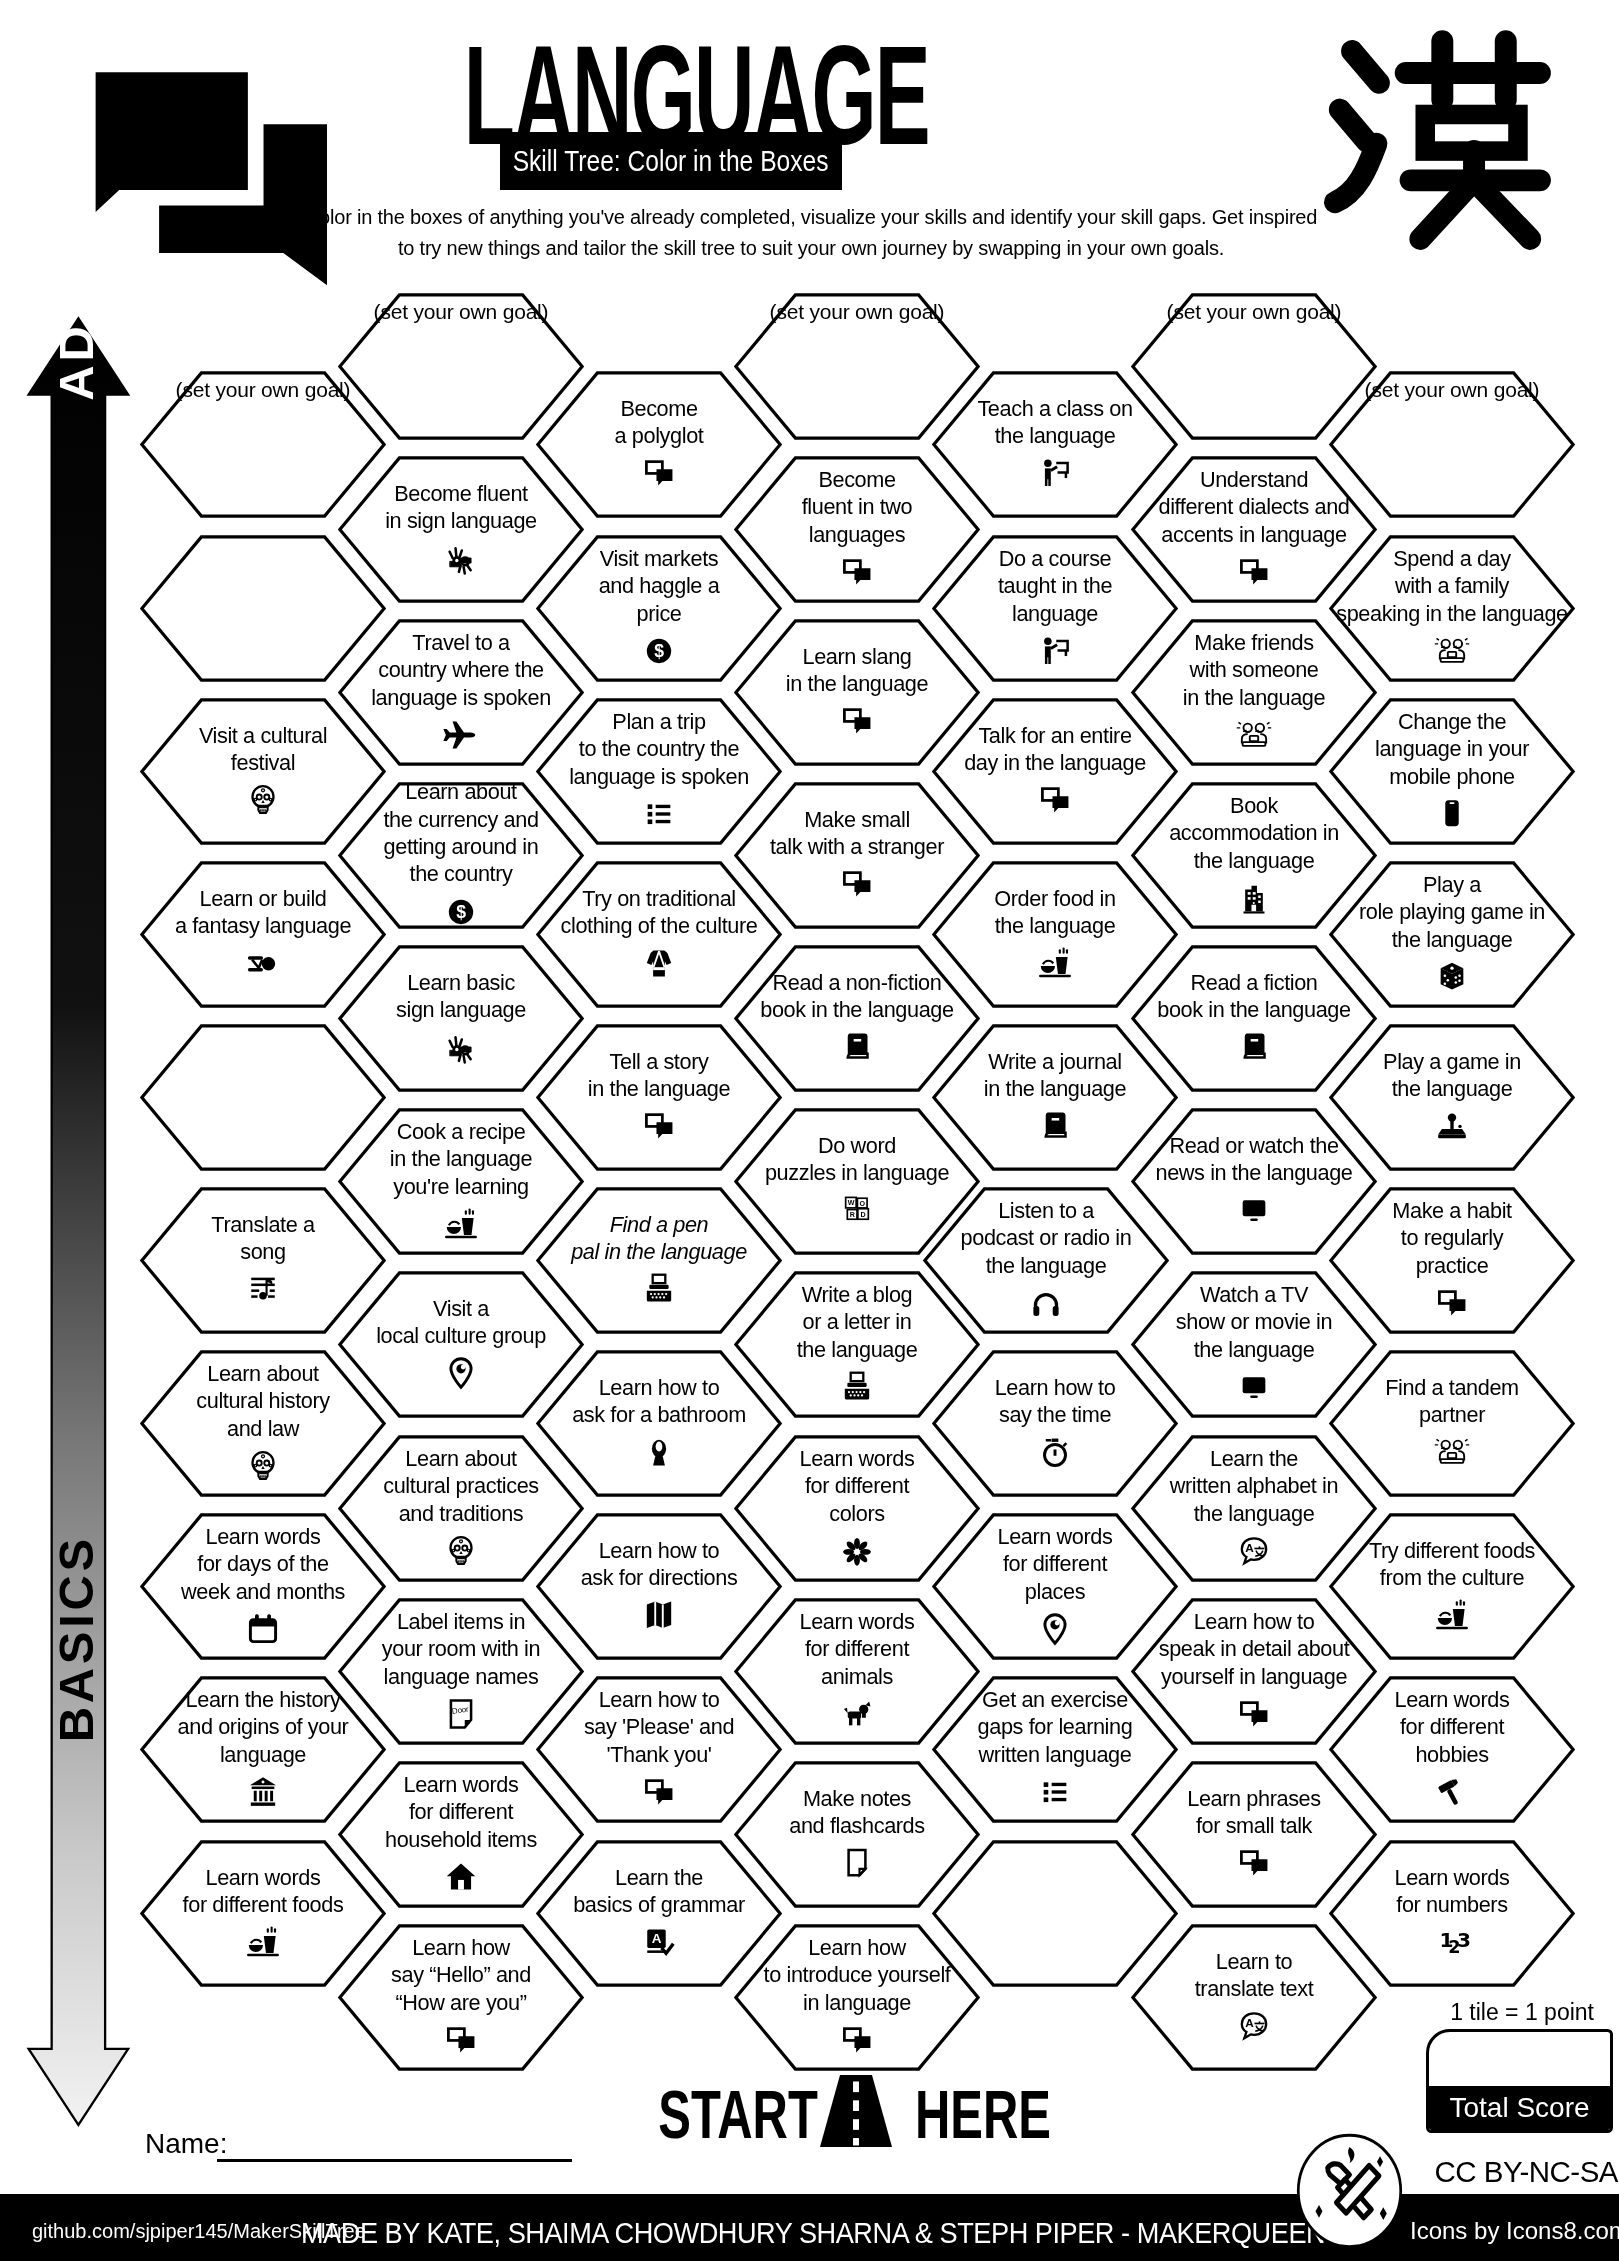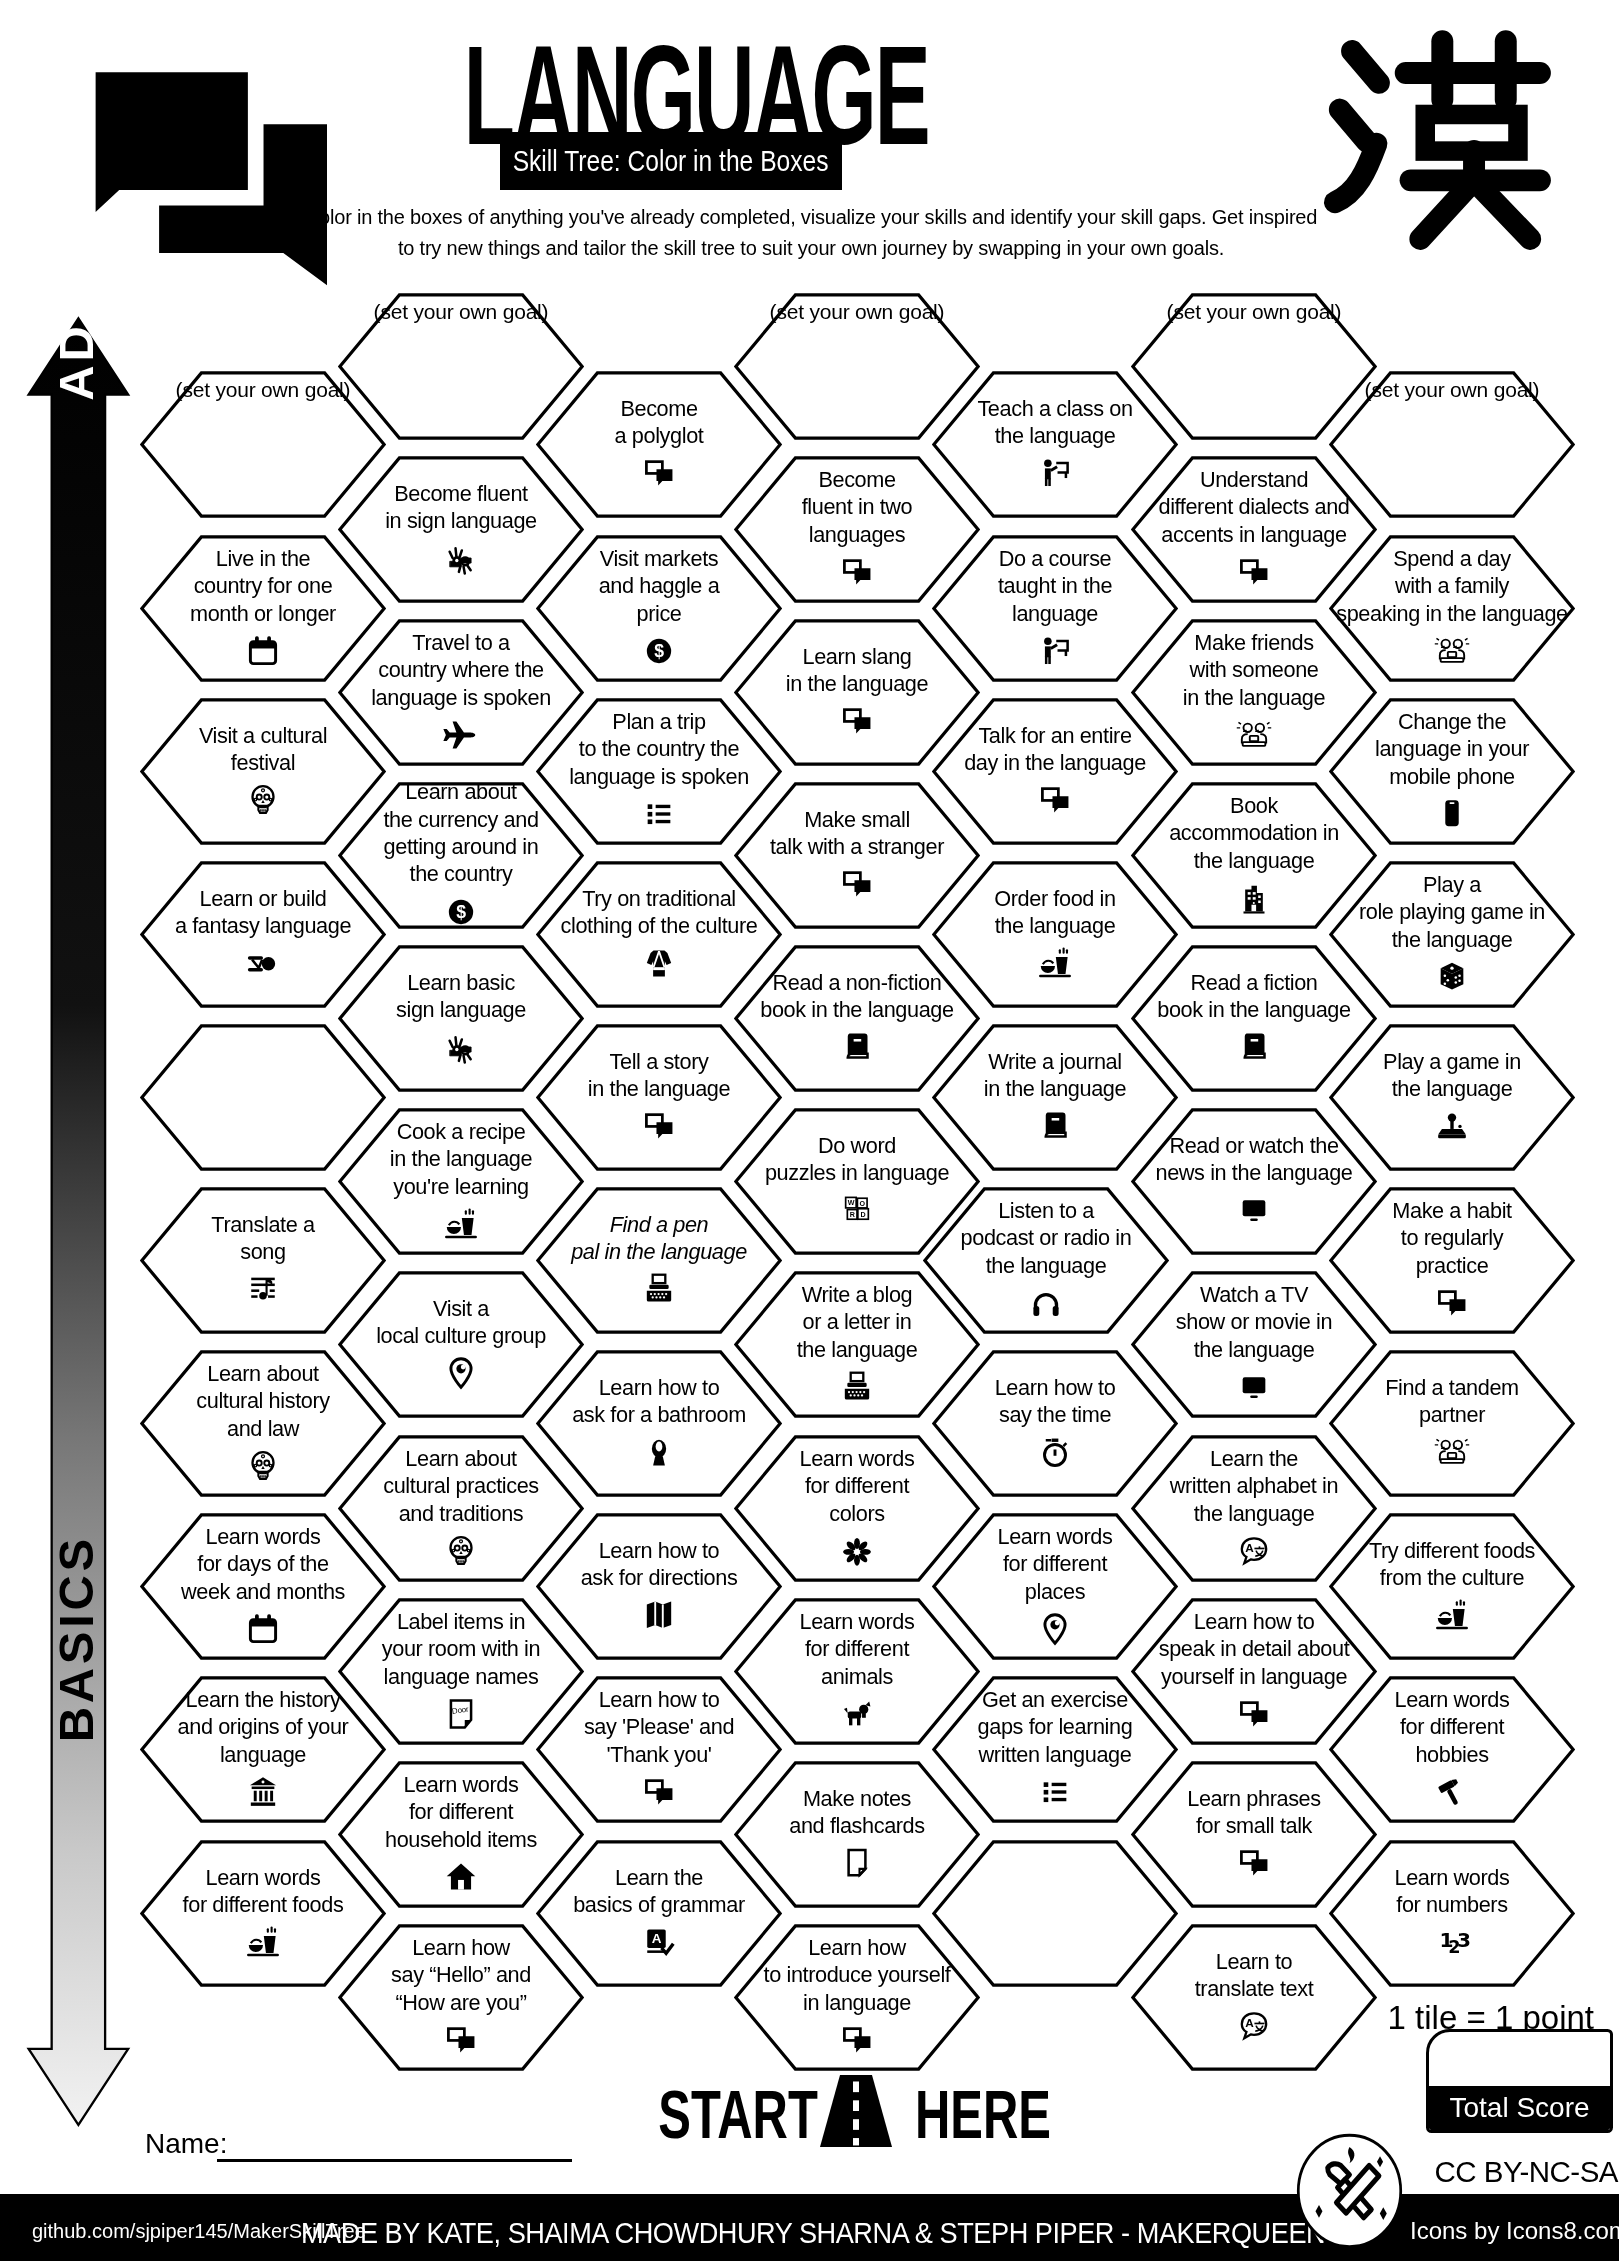--- a/index.html
+++ b/index.html
@@ -54,21 +54,21 @@
     transform:scaleX(0.72);white-space:nowrap;
   }
   #start-label{left:604px;transform-origin:right center;width:194px;text-align:right;}
   #here-label{left:915px;transform-origin:left center;}
   #road-icon{position:absolute;left:806px;top:2070px;width:100px;height:82px;}
   #name-row{position:absolute;left:145px;top:2128px;font-size:28px;}
   #name-line{
     position:absolute;left:217px;top:2159px;width:355px;height:0;
     border-bottom:3.2px solid #000;
   }
-  #tile-note{position:absolute;left:1382px;top:1999px;width:212px;text-align:right;font-size:33px;}
+  #tile-note{position:absolute;left:1382px;top:1999px;width:212px;text-align:right;font-size:23px;}
   #total-score-box{
     position:absolute;left:1426px;top:2029px;width:187px;height:104px;
     border:3.2px solid #000;border-radius:24px 5.5px 5.5px 5.5px;overflow:hidden;background:#fff;
     box-sizing:border-box;
   }
   #total-score-band{
     position:absolute;left:0;right:0;bottom:0;height:44px;background:#000;color:#fff;
     display:flex;align-items:center;justify-content:center;font-size:28px;
   }
   #cc-license{position:absolute;left:1401px;top:2155px;width:217px;text-align:right;font-size:29.5px;letter-spacing:-0.5px;}
@@ -141,35 +141,20 @@
     <div class="hex" style="left: 140px; top: 371px;">
       <svg class="hex-shape" viewBox="0 0 533 318">
         <polygon points="133,4 400,4 529,159 400,314 133,314 4,159" fill="#fff" stroke="#000" stroke-width="7"></polygon>
       </svg>
       <div class="hex-goal-label">(set your own goal)</div>
     </div>
     <div class="hex" style="left: 140px; top: 535px;">
       <svg class="hex-shape" viewBox="0 0 533 318">
         <polygon points="133,4 400,4 529,159 400,314 133,314 4,159" fill="#fff" stroke="#000" stroke-width="7"></polygon>
       </svg>
-      <div class="hex-content">
-        <div>
-          <div class="hex-label">Live in the</div>
-          <div class="hex-label">country for one</div>
-          <div class="hex-label">month or longer</div>
-        </div>
-        <div class="hex-icon">
-          <svg viewBox="0 0 100 100">
-            <rect x="20" y="28" width="60" height="52" rx="7" fill="none" stroke="#000" stroke-width="7"></rect>
-            <path d="M20 30h60v14H20z" fill="#000"></path>
-            <rect x="31" y="15" width="9" height="17" rx="4" fill="#000"></rect>
-            <rect x="60" y="15" width="9" height="17" rx="4" fill="#000"></rect>
-          </svg>
-        </div>
-      </div>
     </div>
     <div class="hex" style="left: 140px; top: 698px;">
       <svg class="hex-shape" viewBox="0 0 533 318">
         <polygon points="133,4 400,4 529,159 400,314 133,314 4,159" fill="#fff" stroke="#000" stroke-width="7"></polygon>
       </svg>
       <div class="hex-content">
         <div>
           <div class="hex-label">Visit a cultural</div>
           <div class="hex-label">festival</div>
         </div>

